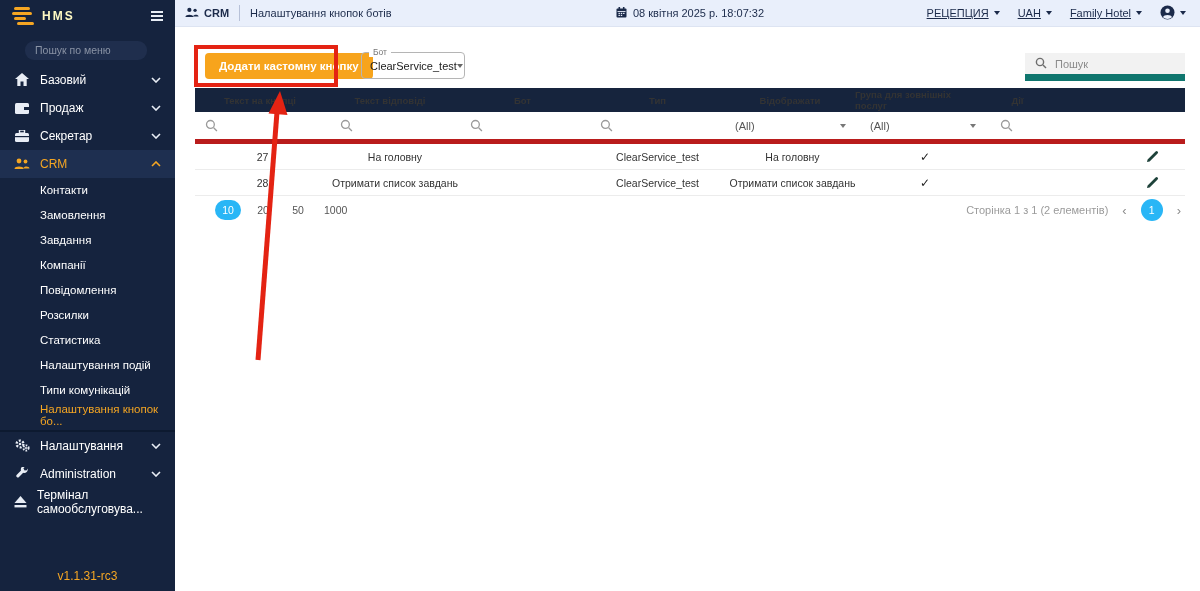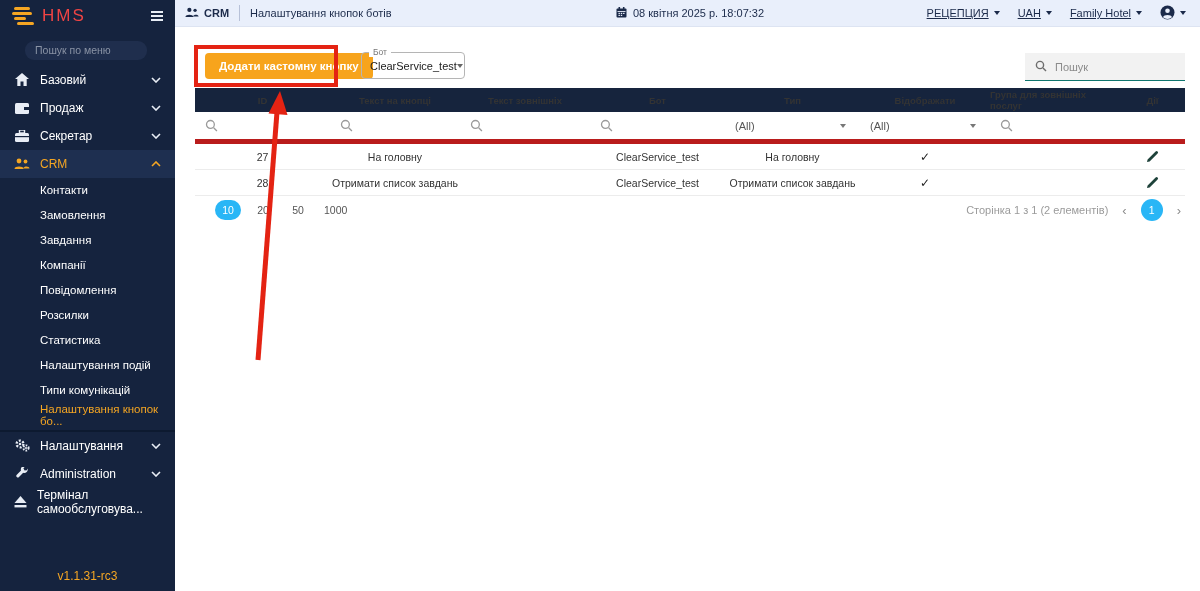--- a/index.html
+++ b/index.html
@@ -8,21 +8,21 @@
 
   
   .sidebar { position:absolute; left:0; top:0; width:175px; height:591px; background:#15233e; color:#fff; }
   .sb-logo-row { display:flex; align-items:center; height:32px; padding:0 12px; }
   .logo-mark { display:flex; flex-direction:column; gap:2px; margin-right:8px; }
   .logo-mark i { display:block; height:3px; border-radius:2px; background:#f5a623; }
   .logo-mark i:nth-child(1){ width:16px; margin-left:2px; }
   .logo-mark i:nth-child(2){ width:20px; }
   .logo-mark i:nth-child(3){ width:12px; margin-left:2px; }
   .logo-mark i:nth-child(4){ width:17px; margin-left:5px; }
-  .logo-text { color:#ef4444; font-weight:normal; font-size:17px; letter-spacing:2px; }
+  .logo-text { color:#fef9c3; font-weight:bold; font-size:12px; letter-spacing:2px; }
   .sb-burger { margin-left:auto; display:flex; flex-direction:column; gap:2px; cursor:pointer; }
   .sb-burger i { display:block; width:12px; height:2px; background:#e8edf5; }
   .sb-search { margin:8px 14px 6px 25px; }
   .sb-search input { width:122px; height:19px; background:#1f2e4d; border:none; border-radius:9px; color:#9aa3b5; font-size:10.5px; padding:0 10px; outline:none; }
   .sb-search input::placeholder { color:#8a93a5; }
   .sb-item { display:flex; align-items:center; height:28px; padding:0 14px; font-size:12px; cursor:pointer; color:#fff; }
   .sb-item .ic { width:16px; height:14px; margin-right:10px; display:flex; align-items:center; justify-content:center; }
   .sb-item svg { display:block; }
   .sb-item .chev { margin-left:auto; }
   .sb-item.active { background:#1e2f50; color:#f5a623; }
@@ -42,21 +42,21 @@
   .tb-drop { display:flex; align-items:center; gap:5px; cursor:pointer; }
   .caret { width:0; height:0; border-left:3.5px solid transparent; border-right:3.5px solid transparent; border-top:4px solid #1b2a4a; }
 
   
   .content { position:absolute; left:175px; top:27px; width:1025px; height:564px; background:#fff; }
   .btn-add { position:absolute; left:30px; top:26px; height:26px; padding:0 14px; background:#f7a41c; color:#fff; font-weight:bold; font-size:11.5px; border:none; border-radius:4px; cursor:pointer; font-family:inherit; }
   .bot-select { position:absolute; left:186px; top:25px; width:104px; height:27px; border:1px solid #b5b5b5; border-radius:4px; display:flex; align-items:center; padding:0 8px; cursor:pointer; }
   .bot-select .flabel { position:absolute; top:-6px; left:7px; background:#fff; padding:0 4px; font-size:8.5px; color:#777; }
   .bot-select .val { font-size:11px; color:#222; }
   .bot-select .caret { margin-left:auto; border-top-color:#666; }
-  .top-search { position:absolute; left:850px; top:26px; width:160px; height:28px; background:#f2f2f2; border-bottom:1px solid #0f766e; display:flex; align-items:center; padding:0 10px; gap:8px; }
+  .top-search { position:absolute; left:850px; top:26px; width:160px; height:28px; background:#f2f2f2; border-bottom:7px solid #0f766e; display:flex; align-items:center; padding:0 10px; gap:8px; }
   .top-search input { border:none; background:transparent; outline:none; font-size:11px; color:#555; width:110px; font-family:inherit; }
   .top-search input::placeholder { color:#8b8b8b; }
 
   
   .grid { position:absolute; left:20px; top:61px; width:990px; }
   .t-row { display:flex; width:990px; }
   .t-head { background:#16243d; color:#fff; height:24px; }
   .t-head .t-cell { font-size:9.5px; font-weight:bold; justify-content:center; }
   .t-filter { height:32px; border-bottom:5px solid #b91c1c; background:#fff; }
   .t-data { height:26px; border-bottom:1px solid #ececec; }
@@ -303,23 +303,22 @@
     <div class="top-search">
       <span><svg width="12" height="12" viewBox="0 0 12 12">
             <circle cx="5" cy="5" r="3.6" fill="none" stroke="#6d6d6d" stroke-width="1.4"></circle>
             <line x1="8" y1="8" x2="11" y2="11" stroke="#6d6d6d" stroke-width="1.4"></line>
           </svg></span>
       <input placeholder="Пошук" style="">
     </div>
 
     <div class="grid">
       <div class="t-row t-head">
-        <div class="t-cell c0">ID</div>
         <div class="t-cell c1">Текст на кнопці</div>
-        <div class="t-cell c2">Текст зовнішніх</div>
+        <div class="t-cell c2">Текст відповіді</div>
         <div class="t-cell c3">Бот</div>
         <div class="t-cell c4">Тип</div>
         <div class="t-cell c5">Відображати</div>
         <div class="t-cell c6">Група для зовнішніх послуг</div>
         <div class="t-cell c7">Дії</div>
       </div>
 
       <div class="t-row t-filter">
         <div class="t-cell c0">
             <svg width="13" height="13" viewBox="0 0 12 12">

